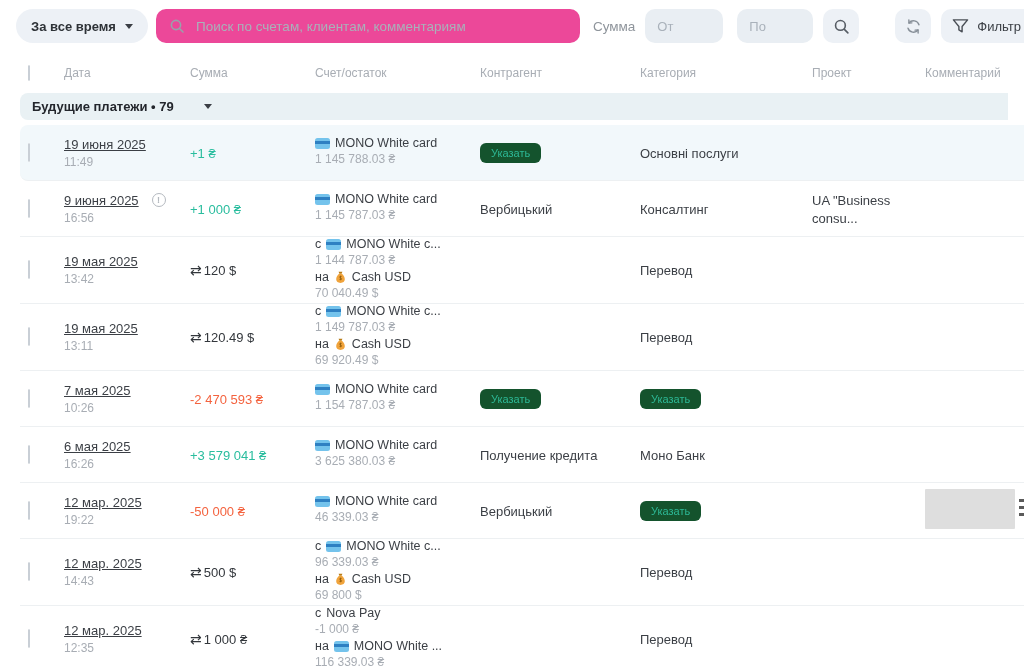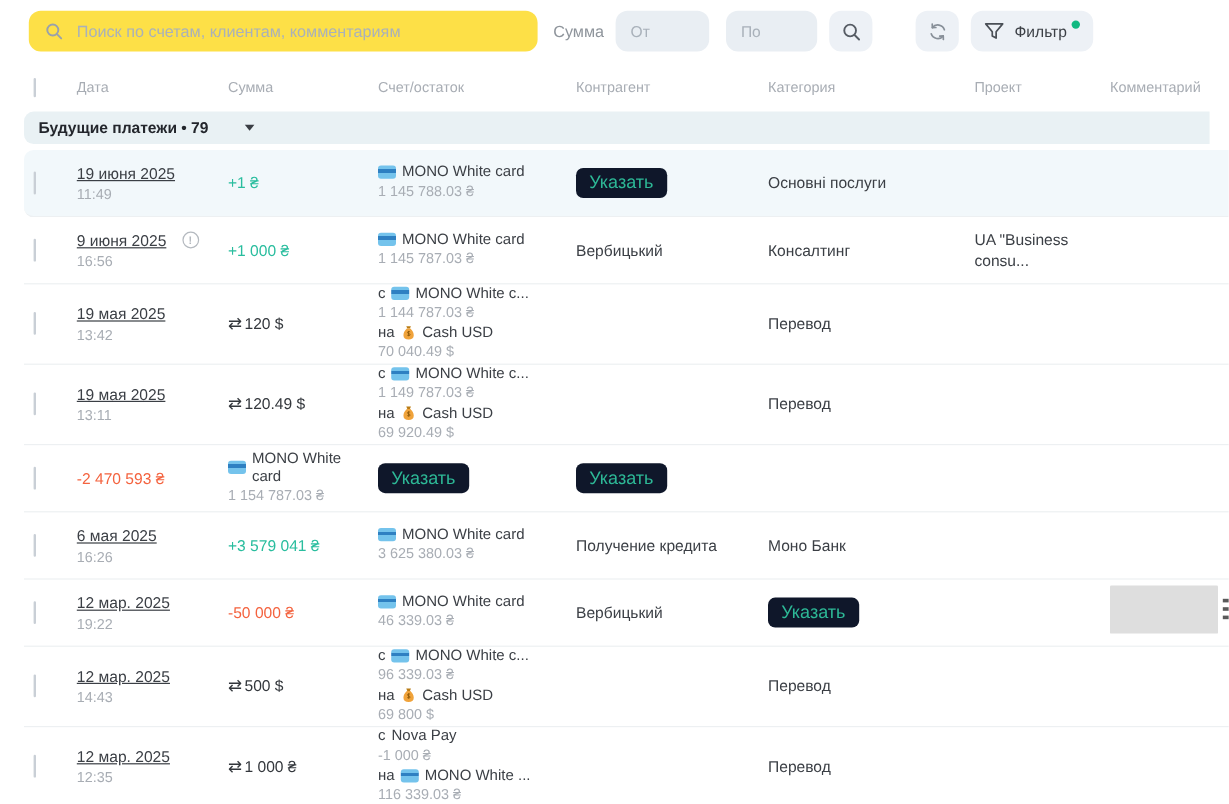--- a/index.html
+++ b/index.html
@@ -9,21 +9,21 @@
     -webkit-font-smoothing:antialiased;
   }
   
   .topbar{display:flex;align-items:center;margin:8px 16px 0 16px;height:36px;}
   .pill-btn{
     display:flex;align-items:center;gap:9px;background:#edf1f6;border-radius:18px;
     height:34px;padding:0 15px;font-size:13px;font-weight:700;color:#2e3237;cursor:pointer;flex:0 0 auto;
   }
   .caret{width:0;height:0;border-left:4.5px solid transparent;border-right:4.5px solid transparent;border-top:5px solid #3a3e44;}
   .search-box{
-    display:flex;align-items:center;gap:9px;background:#fde047;border-radius:10px;
+    display:flex;align-items:center;gap:9px;background:#ec4899;border-radius:10px;
     height:34px;width:424px;padding:0 13px;margin-left:8px;box-sizing:border-box;flex:0 0 auto;
   }
   .search-box input{flex:1;border:none;outline:none;background:transparent;font-size:13.5px;color:#3b3f45;font-family:inherit;}
   .search-box input::placeholder{color:#a9b1ba;}
   .sum-label{font-size:13.5px;color:#8e949b;margin-left:13px;flex:0 0 auto;}
   .mini-input{
     background:#e9eef3;border:none;outline:none;border-radius:10px;height:34px;
     padding:0 12px;box-sizing:border-box;font-size:13px;color:#3b3f45;font-family:inherit;flex:0 0 auto;
   }
   .mini-input::placeholder{color:#a9b1ba;}
@@ -71,29 +71,33 @@
   .transfer-glyph{font-size:14px;color:#33373c;margin-right:2px;font-family:"DejaVu Sans",sans-serif;}
   .acct-line{display:flex;align-items:center;gap:5px;font-size:12.5px;color:#3b3f45;line-height:15px;}
   .acct-prefix{color:#3b3f45;}
   .acct-balance{font-size:12px;color:#a8adb4;line-height:15px;margin:1px 0 2px 0;}
   .card-icon{
     width:15px;height:11px;border-radius:2.5px;flex:0 0 auto;
     background:linear-gradient(180deg,#74c3ec 0%,#74c3ec 27%,#2e80c2 27%,#2e80c2 55%,#74c3ec 55%,#74c3ec 100%);
   }
   .bag-icon{display:inline-flex;flex:0 0 auto;}
   .cell-text{font-size:13px;color:#3b3f45;}
-  .badge{display:inline-block;background:#0f172a;color:#2db896;font-size:15px;font-weight:500;padding:4px 11px;border-radius:6px;cursor:pointer;}
+  .badge{display:inline-block;background:#14532d;color:#2db896;font-size:11px;font-weight:500;padding:4px 11px;border-radius:6px;cursor:pointer;}
   .redacted{width:90px;height:40px;background:#dedede;border-radius:1px;}
   .redact-edge{position:absolute;right:0;top:16px;width:5px;display:flex;flex-direction:column;gap:4px;}
   .redact-edge i{display:block;height:3px;background:#5a5a5a;}
 </style>
 </head>
 <body>
 
 <div class="topbar">
+  <div class="pill-btn">
+    <span>За все время</span>
+    <span class="caret"></span>
+  </div>
   <div class="search-box">
     <span style="display:flex;">
       <svg width="16" height="16" viewBox="0 0 16 16" fill="none" stroke="#99a1ab" stroke-width="1.6" stroke-linecap="round">
           <circle cx="7" cy="7" r="4.6"></circle>
           <line x1="10.7" y1="10.7" x2="14" y2="14"></line>
         </svg>
     </span>
     <input type="text" placeholder="Поиск по счетам, клиентам, комментариям" style="">
   </div>
   <span class="sum-label">Сумма</span>
@@ -252,20 +256,26 @@
         </div>
         <div class="acct-balance">69 920.49 $</div>
       </div>
       <div class="cell"></div>
       <div class="cell"><span class="cell-text">Перевод</span></div>
       <div class="cell"></div>
       <div class="cell"></div>
     </div>
     <div class="row grid-cols simple">
       <div class="cell"><span class="checkbox"></span></div>
+      <div class="cell">
+        <div class="date-line">
+          <span class="date-main">7 мая 2025</span>
+        </div>
+        <div class="date-time">10:26</div>
+      </div>
       <div class="cell"><span class="amount expense">-2 470 593 ₴</span></div>
       <div class="cell">
         <div class="acct-line">
           <span class="card-icon"></span>
           <span class="acct-name">MONO White card</span>
         </div>
         <div class="acct-balance">1 154 787.03 ₴</div>
       </div>
       <div class="cell"><span class="badge">Указать</span></div>
       <div class="cell"><span class="badge">Указать</span></div>

